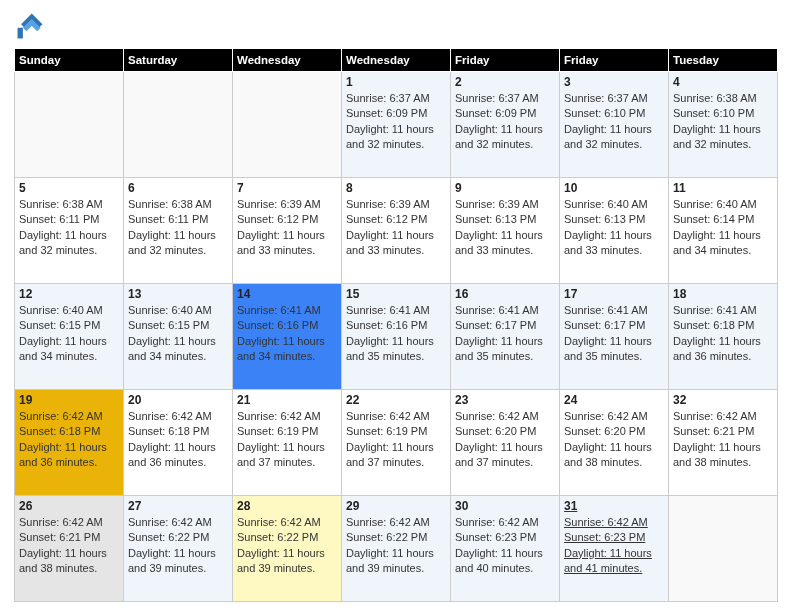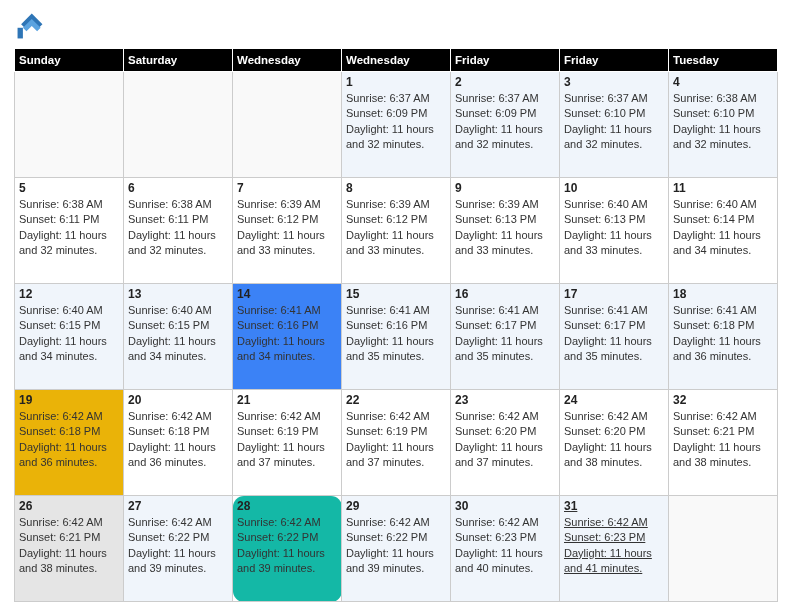--- a/index.html
+++ b/index.html
@@ -326,21 +326,21 @@
 Daylight: 11 hours
 and 38 minutes.</div>
           </td>
           <td style="background: rgb(240, 245, 251);">
             <span class="day-num">27</span>
             <div class="day-info" style="white-space: pre-line;">Sunrise: 6:42 AM
 Sunset: 6:22 PM
 Daylight: 11 hours
 and 39 minutes.</div>
           </td>
-          <td style="background: #14b8a6; border-radius: 11px;">
+          <td style="background: #fef9c3;">
             <span class="day-num">28</span>
             <div class="day-info" style="white-space: pre-line;">Sunrise: 6:42 AM
 Sunset: 6:22 PM
 Daylight: 11 hours
 and 39 minutes.</div>
           </td>
           <td style="background: rgb(240, 245, 251);">
             <span class="day-num">29</span>
             <div class="day-info" style="white-space: pre-line;">Sunrise: 6:42 AM
 Sunset: 6:22 PM

